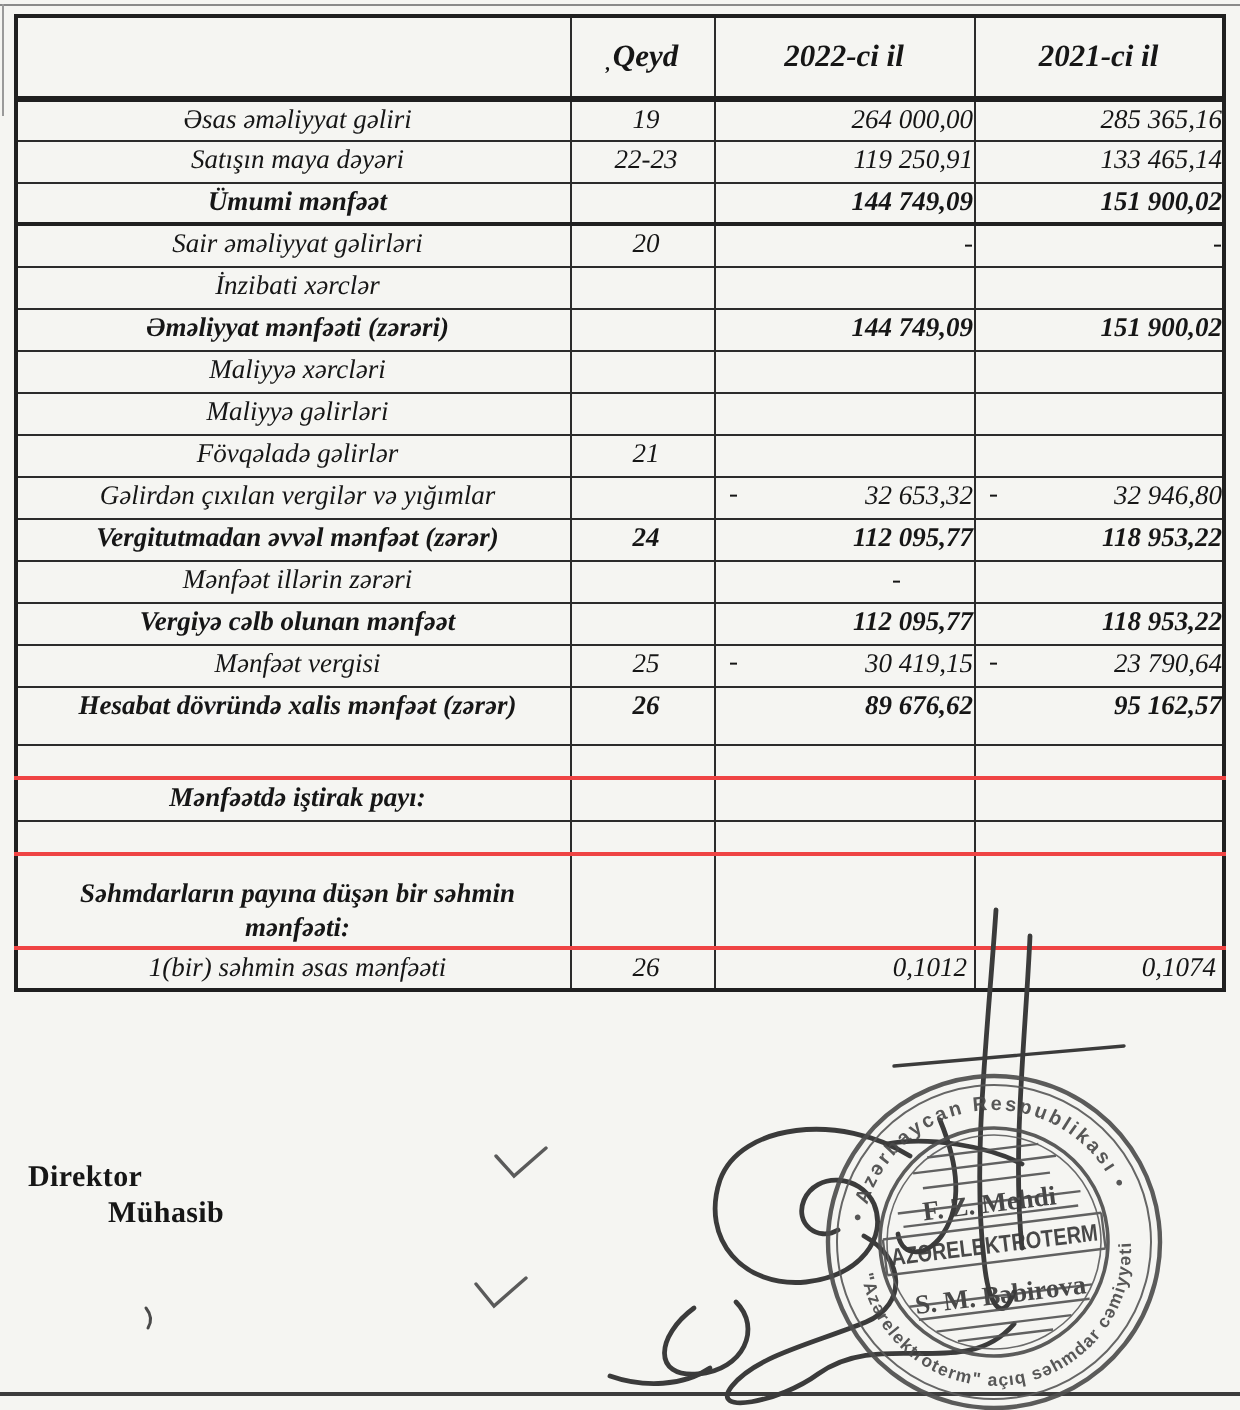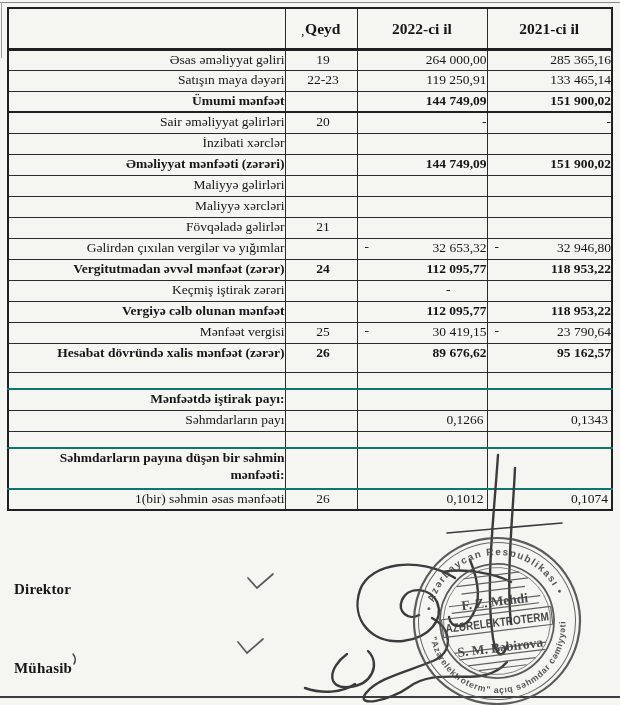--- a/index.html
+++ b/index.html
@@ -12,57 +12,58 @@
   
   .edge-top{position:absolute;left:0;top:2px;width:620px;height:1px;background:#8a8a8a;}
   .edge-left{position:absolute;left:1px;top:2px;width:1px;height:56px;background:#9a9a9a;}
   .edge-bottom{position:absolute;left:0;top:696px;width:620px;height:2px;background:#3c3c3c;}
 
   table.report{
     position:absolute;left:7px;top:7px;width:604px;
     border-collapse:collapse;table-layout:fixed;
     border:2px solid #202020;
     background:transparent;
+    font-style:italic;
   }
   .report th,.report td{
     border:1px solid #2b2b2b;
     padding:0 0 0 4px;
     font-size:13.5px;line-height:1.25;
     overflow:hidden;white-space:normal;
   }
   .report thead tr{height:41px;}
   .report thead th{
     font-size:15.5px;font-weight:bold;text-align:center;vertical-align:middle;
     border-bottom:3px solid #202020;padding:0;
   }
   .report tbody tr{height:21px;}
   .report tbody tr.big{height:29px;}
   .report tbody tr.big td{vertical-align:top;padding-top:1px;}
   .report tbody tr.tall{height:41px;}
-  .report tbody tr.tall td{vertical-align:top;padding-top:1px;}
+  .report tbody tr.tall td{vertical-align:top;padding-top:11px;}
   .report tbody tr.spacer{height:17px;}
-  .c-label{text-align:right;}
+  .c-label{text-align:center;}
   .c-label.indent{padding-left:13px;}
   .c-qeyd{text-align:center;padding:0;}
   .c-val{text-align:right;padding:0 16px 0 0;position:relative;}
   .c-val.flush{padding-right:3px;}
   .c-val.widepad{padding-right:36px;}
   .c-val .minus{position:absolute;left:7px;top:0;}
   tr.bold .c-label,tr.bold .c-qeyd,tr.bold .c-val{font-weight:bold;margin-left:40px;}
   tr.rule-bottom td{border-bottom:2px solid #202020;}
-  tr.rule-top td{border-top:2px solid #0f766e;}
+  tr.rule-top td{border-top:2px solid #ef4444;}
   .tick{font-size:10px;font-weight:bold;position:relative;top:2px;margin-right:1px;}
 
   .sig-label{
     position:absolute;left:14px;font-size:15px;font-weight:bold;
     letter-spacing:.2px;
     font-family:Liberation Serif, serif;
   }
   #director-label{top:581px;}
-  #accountant-label{top:660px;}
+  #accountant-label{top:599px;margin-left:40px;}
 
   svg.overlay{position:absolute;left:0;top:0;z-index:5;pointer-events:none;}
 </style>
 </head>
 <body>
 
 <div class="edge-top"></div>
 <div class="edge-left"></div>
 <div class="edge-bottom"></div>
 
@@ -112,27 +113,27 @@
         <td class="c-val"><span class="num"></span></td>
         <td class="c-val"><span class="num"></span></td>
       </tr>
       <tr class="bold">
         <td class="c-label">Əməliyyat mənfəəti (zərəri)</td>
         <td class="c-qeyd"></td>
         <td class="c-val"><span class="num">144 749,09</span></td>
         <td class="c-val"><span class="num">151 900,02</span></td>
       </tr>
       <tr class="">
+        <td class="c-label">Maliyyə xərcləri</td>
+        <td class="c-qeyd"></td>
+        <td class="c-val"><span class="num"></span></td>
+        <td class="c-val"><span class="num"></span></td>
+      </tr>
+      <tr class="">
         <td class="c-label">Maliyyə gəlirləri</td>
-        <td class="c-qeyd"></td>
-        <td class="c-val"><span class="num"></span></td>
-        <td class="c-val"><span class="num"></span></td>
-      </tr>
-      <tr class="">
-        <td class="c-label">Maliyyə xərcləri</td>
         <td class="c-qeyd"></td>
         <td class="c-val"><span class="num"></span></td>
         <td class="c-val"><span class="num"></span></td>
       </tr>
       <tr class="">
         <td class="c-label">Fövqəladə gəlirlər</td>
         <td class="c-qeyd">21</td>
         <td class="c-val"><span class="num"></span></td>
         <td class="c-val"><span class="num"></span></td>
       </tr>
@@ -142,21 +143,21 @@
         <td class="c-val"><span class="minus">-</span><span class="num">32 653,32</span></td>
         <td class="c-val"><span class="minus">-</span><span class="num">32 946,80</span></td>
       </tr>
       <tr class="bold">
         <td class="c-label">Vergitutmadan əvvəl mənfəət (zərər)</td>
         <td class="c-qeyd">24</td>
         <td class="c-val"><span class="num">112 095,77</span></td>
         <td class="c-val"><span class="num">118 953,22</span></td>
       </tr>
       <tr class="">
-        <td class="c-label">Keçmiş iştirak zərəri</td>
+        <td class="c-label">Mənfəət illərin zərəri</td>
         <td class="c-qeyd"></td>
         <td class="c-val widepad"><span class="num">-</span></td>
         <td class="c-val widepad"><span class="num"></span></td>
       </tr>
       <tr class="bold">
         <td class="c-label">Vergiyə cəlb olunan mənfəət</td>
         <td class="c-qeyd"></td>
         <td class="c-val"><span class="num">112 095,77</span></td>
         <td class="c-val"><span class="num">118 953,22</span></td>
       </tr>
@@ -176,26 +177,20 @@
         <td class="c-label"></td>
         <td class="c-qeyd"></td>
         <td class="c-val"><span class="num"></span></td>
         <td class="c-val"><span class="num"></span></td>
       </tr>
       <tr class="bold rule-top">
         <td class="c-label">Mənfəətdə iştirak payı:</td>
         <td class="c-qeyd"></td>
         <td class="c-val"><span class="num"></span></td>
         <td class="c-val"><span class="num"></span></td>
-      </tr>
-      <tr class="">
-        <td class="c-label indent">Səhmdarların payı</td>
-        <td class="c-qeyd"></td>
-        <td class="c-val flush"><span class="num">0,1266</span></td>
-        <td class="c-val flush"><span class="num">0,1343</span></td>
       </tr>
       <tr class="spacer">
         <td class="c-label"></td>
         <td class="c-qeyd"></td>
         <td class="c-val"><span class="num"></span></td>
         <td class="c-val"><span class="num"></span></td>
       </tr>
       <tr class="bold tall rule-top">
         <td class="c-label">Səhmdarların payına düşən bir səhmin mənfəəti:</td>
         <td class="c-qeyd"></td>

